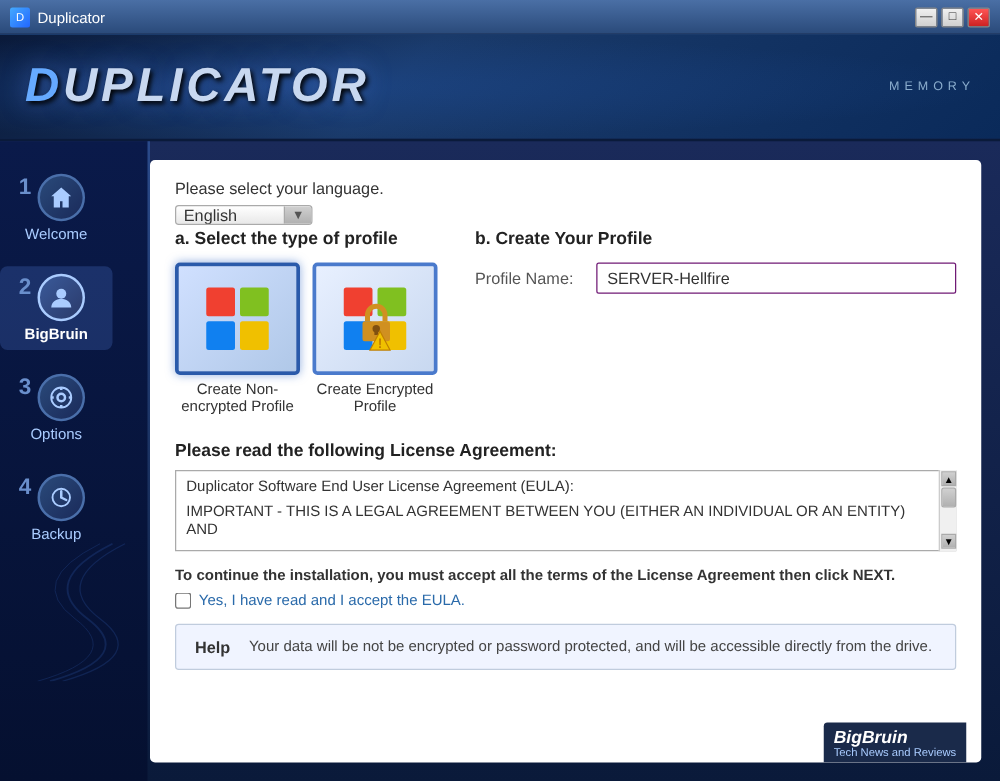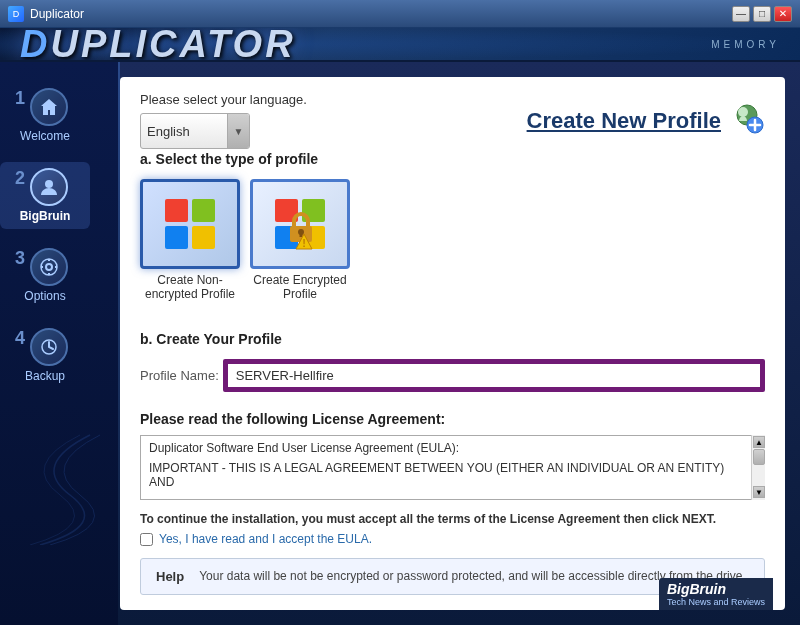--- a/index.html
+++ b/index.html
@@ -221,21 +221,21 @@
       font-size: 13px;
       color: #333;
     }
     .language-select {
       display: flex;
       align-items: center;
       border: 1px solid #aaa;
       border-radius: 3px;
       overflow: hidden;
       width: 110px;
-      height: 36px;
+      height: 16px;
       background: linear-gradient(to bottom, #fff, #e8e8e8);
       cursor: pointer;
     }
     .language-select-text {
       flex: 1;
       padding: 0 6px;
       font-size: 13px;
       color: #333;
     }
     .language-select-arrow {
@@ -261,22 +261,21 @@
     }
     .page-title-icon {
       font-size: 28px;
       color: #4a8a4a;
     }
 
     
     .profile-sections {
       display: flex;
       gap: 30px;
-      margin-bottom: 4px;
-      flex-direction: column;
+      margin-bottom: 20px;
     }
     .section-a {
       flex: 0 0 auto;
     }
     .section-b {
       flex: 1;
     }
     .section-title {
       font-size: 14px;
       font-weight: bold;
@@ -321,31 +320,31 @@
     
     .win-logo {
       width: 60px;
       height: 60px;
     }
 
     
     .profile-name-row {
       display: flex;
       align-items: center;
-      gap: 4px;
+      gap: 18px;
       margin-bottom: 15px;
     }
     .profile-name-label {
       font-size: 13px;
       color: #555;
       white-space: nowrap;
     }
     .profile-name-input {
       flex: 1;
-      border: 5px solid #701a75;
+      border: 1px solid #701a75;
       border-radius: 2px;
       padding: 4px 8px;
       font-size: 13px;
       color: #333;
       background: white;
     }
 
     
     .license-section {
       margin-bottom: 12px;
@@ -578,33 +577,20 @@
     <div class="main-content">
 
       <div class="content-header">
         <div class="language-section">
           <span class="language-label">Please select your language.</span>
           <div class="language-select">
             <span class="language-select-text">English</span>
             <div class="language-select-arrow">▼</div>
           </div>
         </div>
-        <div class="page-title">
-          <span>Create New Profile</span>
-          <span class="page-title-icon">
-            <svg width="36" height="36" viewBox="0 0 36 36">
-              <circle cx="18" cy="16" r="10" fill="#5a9a5a" stroke="#3a7a3a" stroke-width="1"></circle>
-              <circle cx="14" cy="13" r="5" fill="#c8e8c8"></circle>
-              <path d="M10 22c0-3 2-5 4-5s4 2 4 5" fill="#c8e8c8"></path>
-              <circle cx="26" cy="26" r="8" fill="#4a8aee" stroke="#2a6acc" stroke-width="1"></circle>
-              <line x1="26" y1="21" x2="26" y2="31" stroke="white" stroke-width="2.5" stroke-linecap="round"></line>
-              <line x1="21" y1="26" x2="31" y2="26" stroke="white" stroke-width="2.5" stroke-linecap="round"></line>
-            </svg>
-          </span>
-        </div>
       </div>
 
       <div class="profile-sections">
 
         <div class="section-a">
           <div class="section-title">a. Select the type of profile</div>
           <div class="profile-type-cards">
 
             <div class="profile-card selected">
               <div class="profile-card-image">

